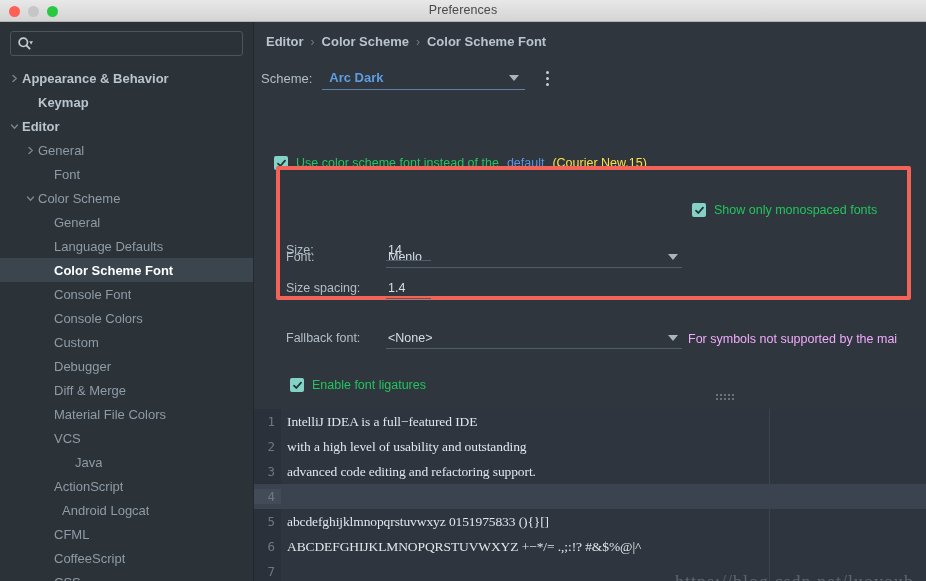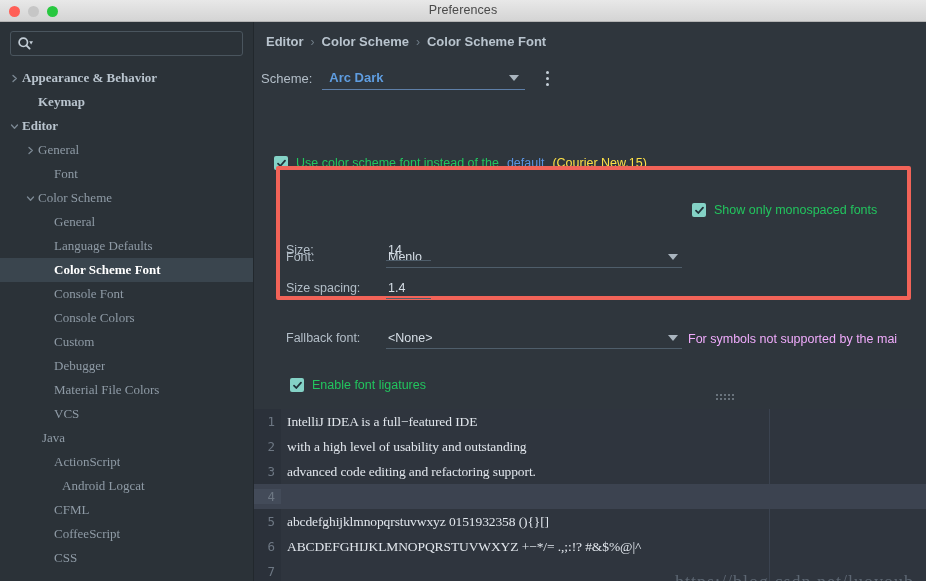--- a/index.html
+++ b/index.html
@@ -72,21 +72,21 @@
   .tree-row.selected {
     background: #3a454e;
     color: #ffffff; font-weight: bold;
   }
   .arrow {
     width: 16px; flex: 0 0 16px;
     display: flex; align-items: center; justify-content: center;
     color: #7c8994;
   }
   .arrow svg { display: block; }
-  .tree-label { overflow: hidden; text-overflow: ellipsis; font-family: Liberation Serif, serif; }
+  .tree-label { overflow: hidden; text-overflow: ellipsis; }
 
   
   .main {
     position: absolute; top: 22px; left: 254px;
     width: 672px; height: 559px;
     background: #2f363d;
     overflow: hidden;
   }
   .breadcrumb {
     position: absolute; top: 12px; left: 12px;
@@ -335,27 +335,31 @@
         <div class="tree-row" style="padding-left: 38px;">
           <span class="arrow"></span>
           <span class="tree-label">Custom</span>
         </div>
         <div class="tree-row" style="padding-left: 38px;">
           <span class="arrow"></span>
           <span class="tree-label">Debugger</span>
         </div>
         <div class="tree-row" style="padding-left: 38px;">
           <span class="arrow"></span>
+          <span class="tree-label">Diff &amp; Merge</span>
+        </div>
+        <div class="tree-row" style="padding-left: 38px;">
+          <span class="arrow"></span>
           <span class="tree-label">Material File Colors</span>
         </div>
         <div class="tree-row" style="padding-left: 38px;">
           <span class="arrow"></span>
           <span class="tree-label">VCS</span>
         </div>
-        <div class="tree-row" style="padding-left: 26px;">
+        <div class="tree-row" style="padding-left: 59px;">
           <span class="arrow"></span>
           <span class="tree-label">Java</span>
         </div>
         <div class="tree-row" style="padding-left: 38px;">
           <span class="arrow"></span>
           <span class="tree-label">ActionScript</span>
         </div>
         <div class="tree-row" style="padding-left: 46px;">
           <span class="arrow"></span>
           <span class="tree-label">Android Logcat</span>
@@ -488,21 +492,21 @@
           <div class="code-line" style="top: 50px;">
             <span class="ln">3</span>
             <span class="code-txt">advanced code editing and refactoring support.</span>
           </div>
           <div class="code-line caret" style="top: 75px;">
             <span class="ln">4</span>
             <span class="code-txt"></span>
           </div>
           <div class="code-line" style="top: 100px;">
             <span class="ln">5</span>
-            <span class="code-txt">abcdefghijklmnopqrstuvwxyz 0151932358 (){}[]</span>
+            <span class="code-txt">abcdefghijklmnopqrstuvwxyz 0151975833 (){}[]</span>
           </div>
           <div class="code-line" style="top: 125px;">
             <span class="ln">6</span>
             <span class="code-txt">ABCDEFGHIJKLMNOPQRSTUVWXYZ +−*/= .,;:!? #&amp;$%@|^</span>
           </div>
           <div class="code-line" style="top: 150px;">
             <span class="ln">7</span>
             <span class="code-txt"></span>
           </div>
         </div>

